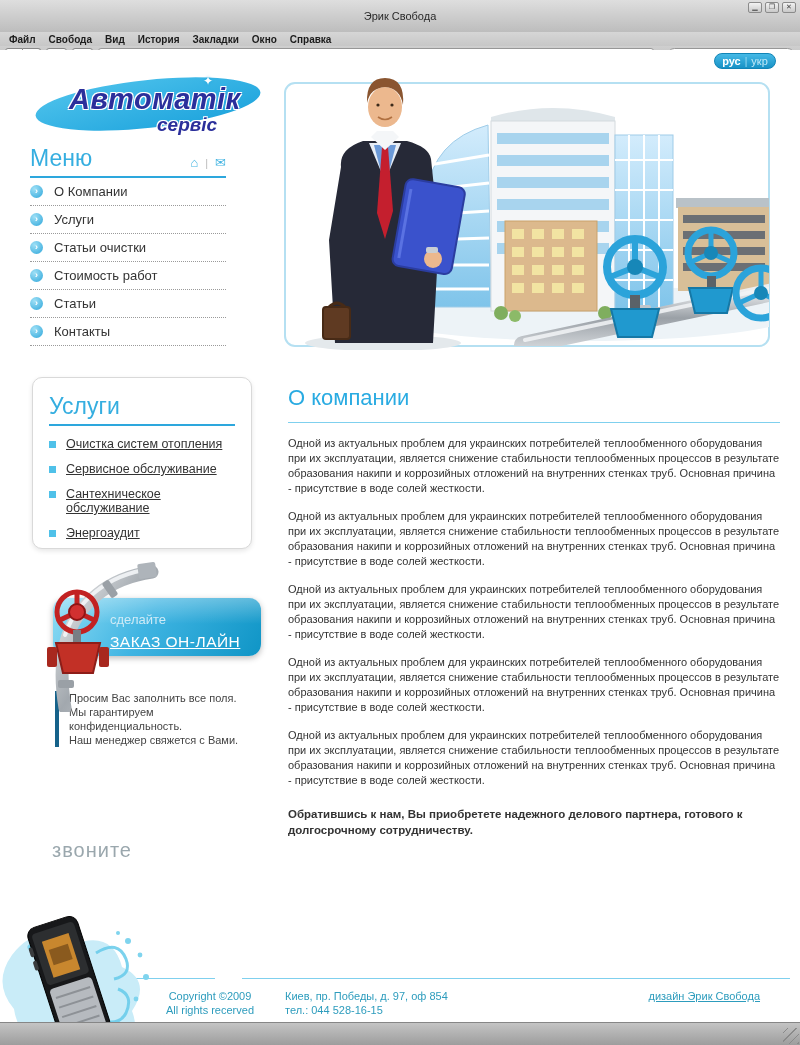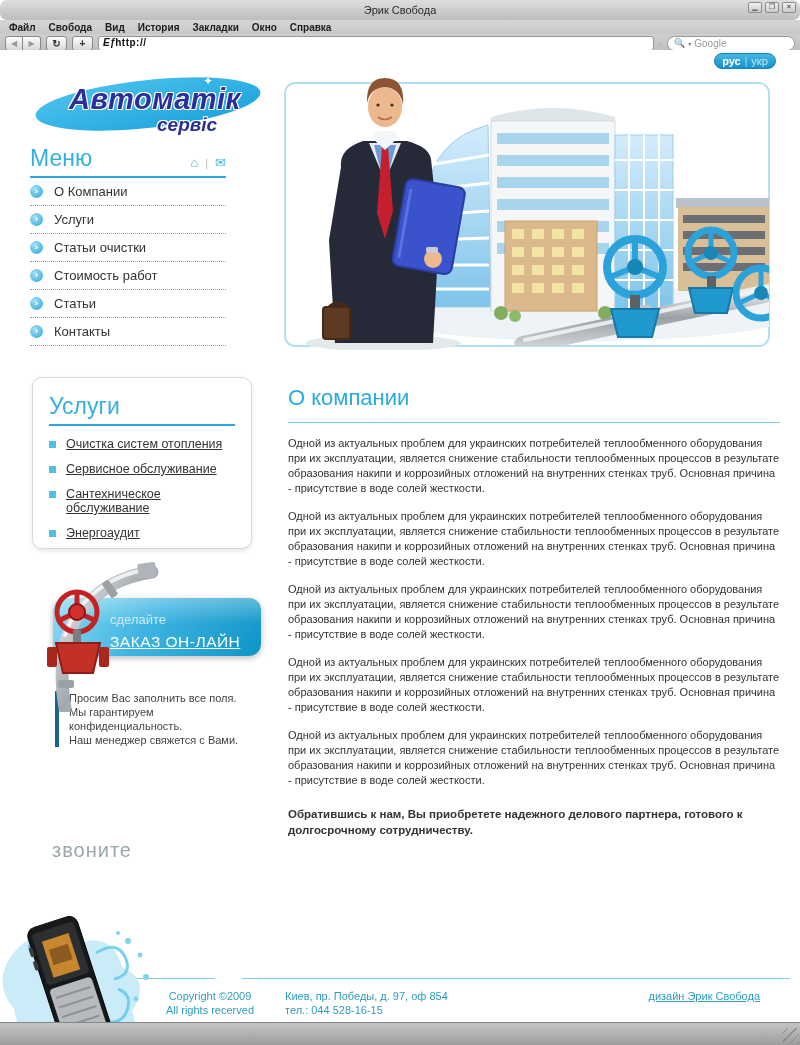--- a/index.html
+++ b/index.html
@@ -4,23 +4,23 @@
 <style>
   * { margin:0; padding:0; box-sizing:border-box; }
   html,body { width:800px; height:1045px; }
   body {
     font-family:"Liberation Sans", sans-serif;
     background:#ffffff; position:relative; overflow:hidden;
     -webkit-font-smoothing:antialiased;
   }
   
   .titlebar{
-    height:20px; background:linear-gradient(#dedede,#bdbdbd);
+    height:32px; background:linear-gradient(#dedede,#bdbdbd);
     display:flex; align-items:center; justify-content:center;
-    font-size:11px; color:#2a2a2a; position:relative;border-radius:7px;
+    font-size:11px; color:#2a2a2a; position:relative;
   }
   .win-controls{ position:absolute; right:4px; top:2px; display:flex; gap:3px; }
   .win-btn{
     width:14px; height:11px; border:1px solid #8b8b8b; border-radius:2px;
     background:linear-gradient(#f2f2f2,#c9c9c9);
     font-size:7px; line-height:8px; text-align:center; color:#444; cursor:default;
   }
   .menubar{
     height:14px; background:linear-gradient(#d6d6d6,#c7c7c7);
     display:flex; align-items:center; gap:13px; padding:0 9px;

